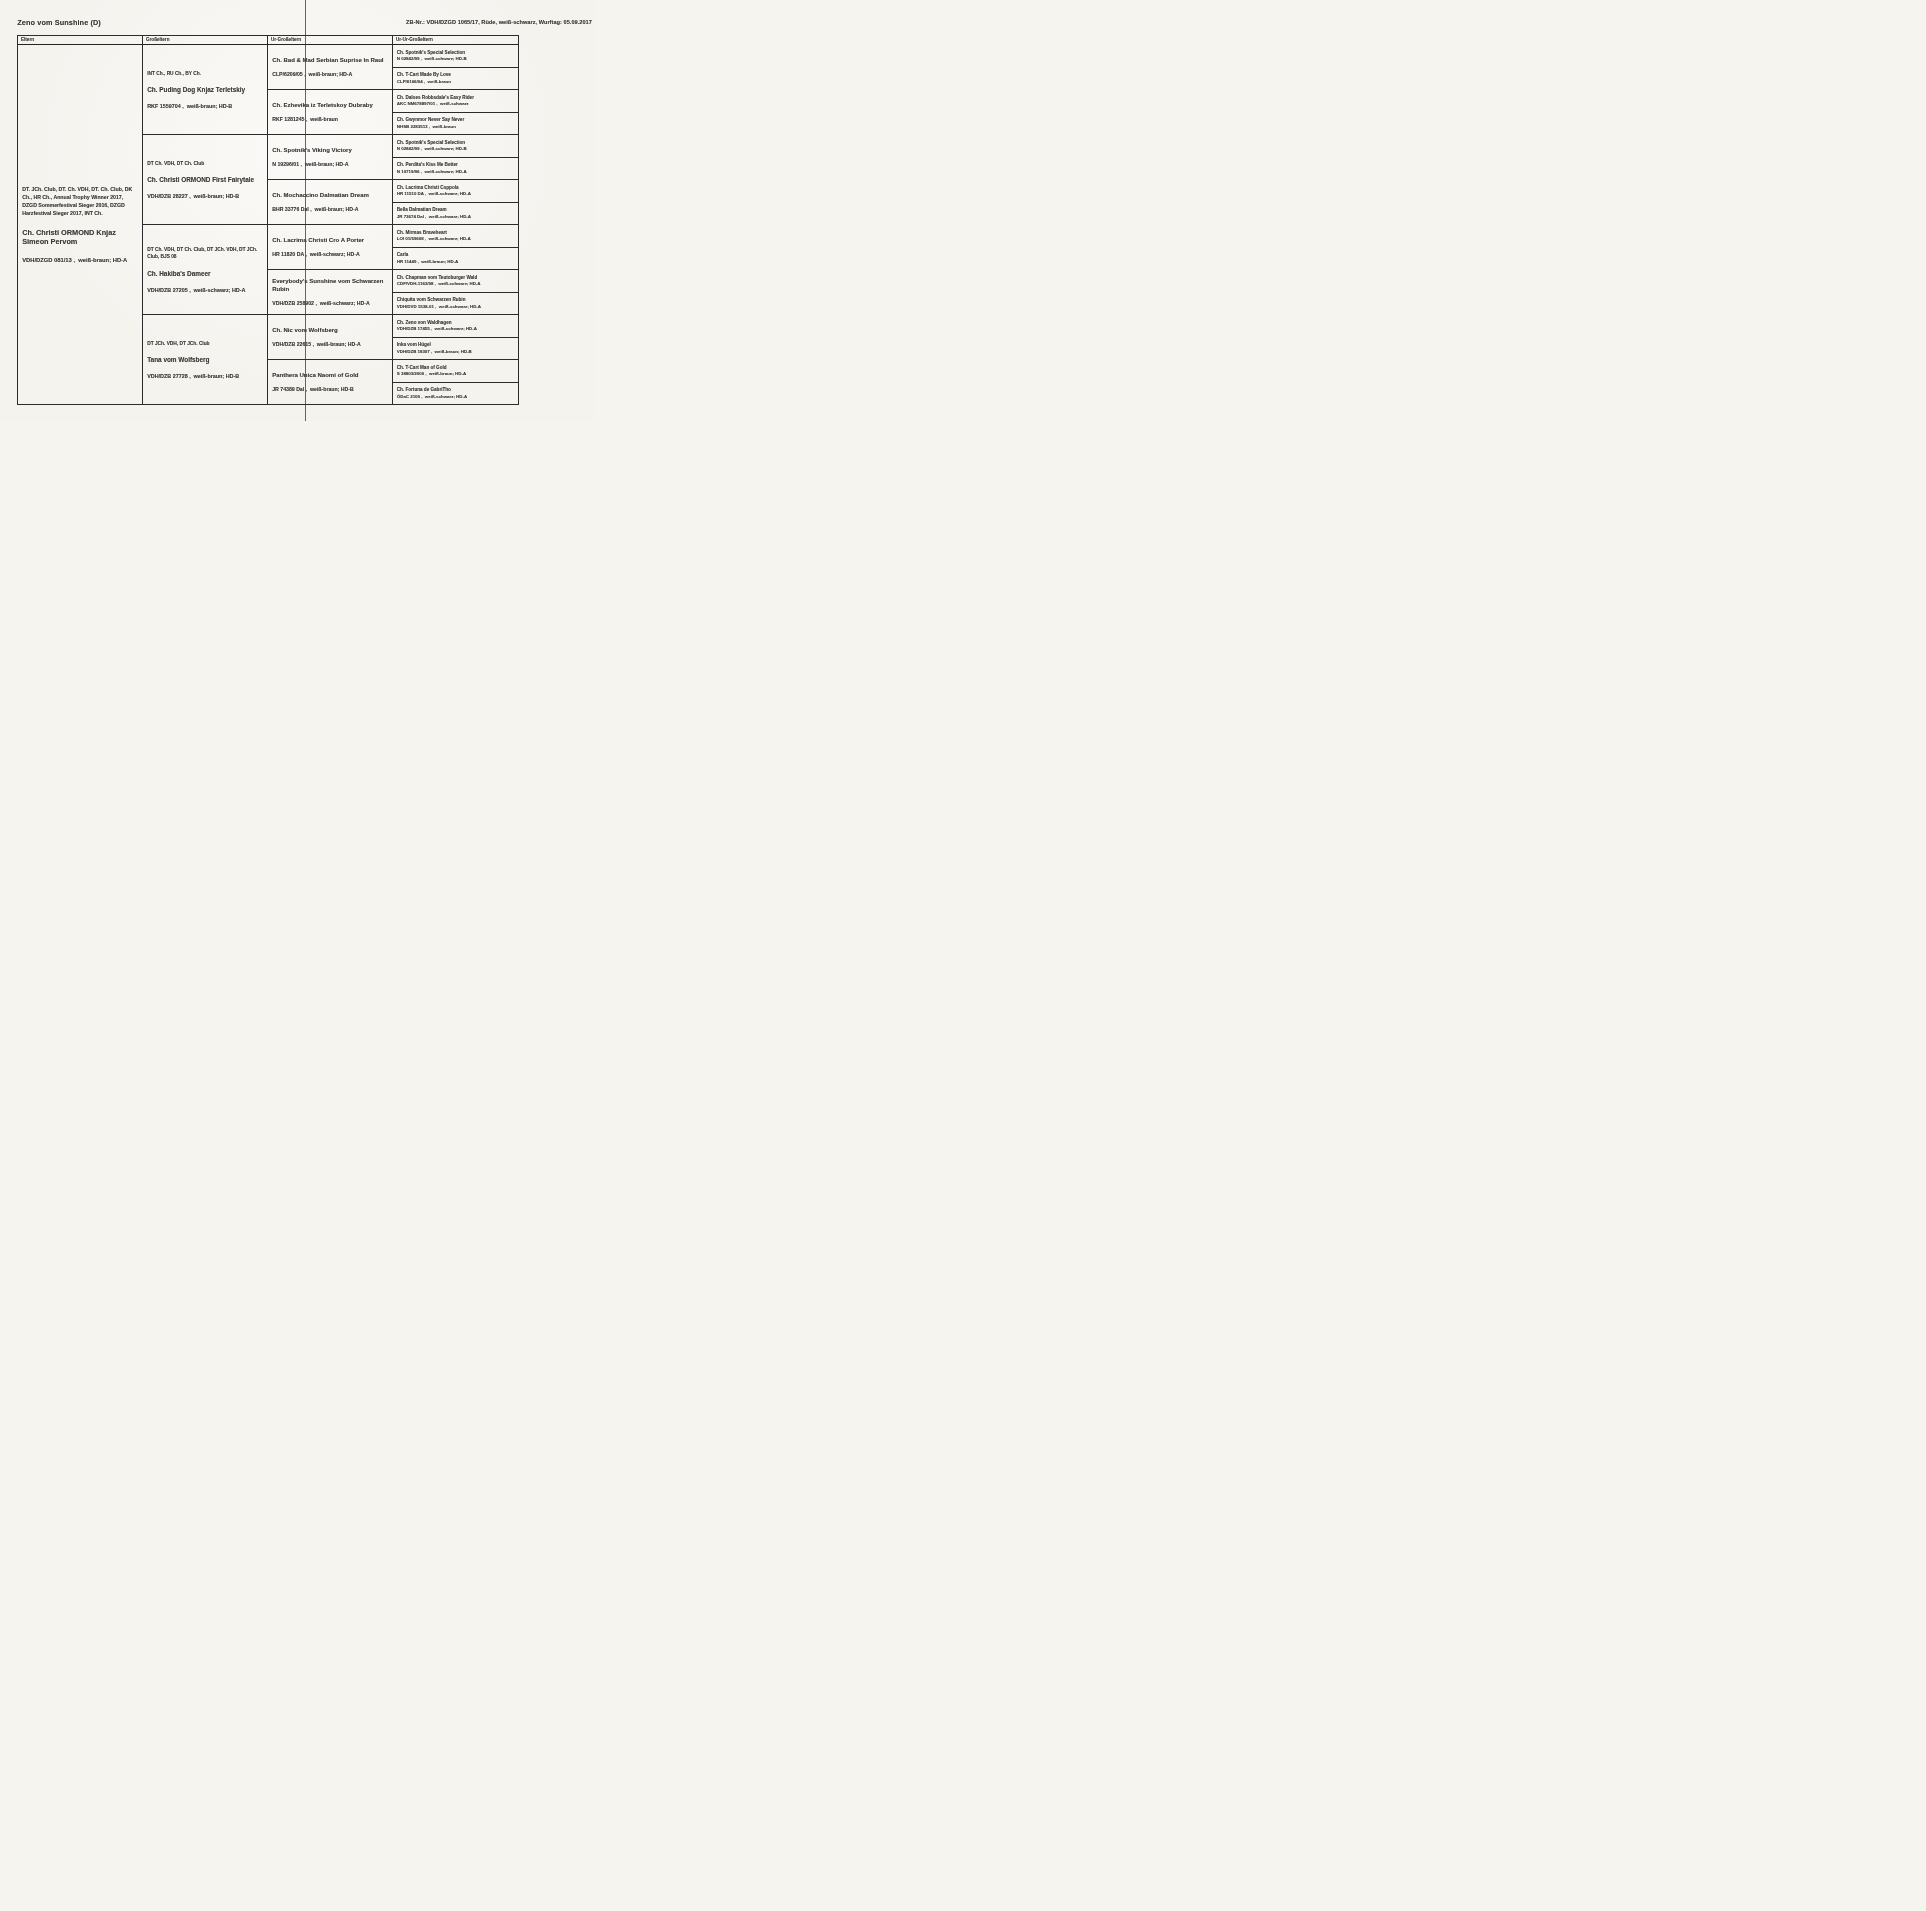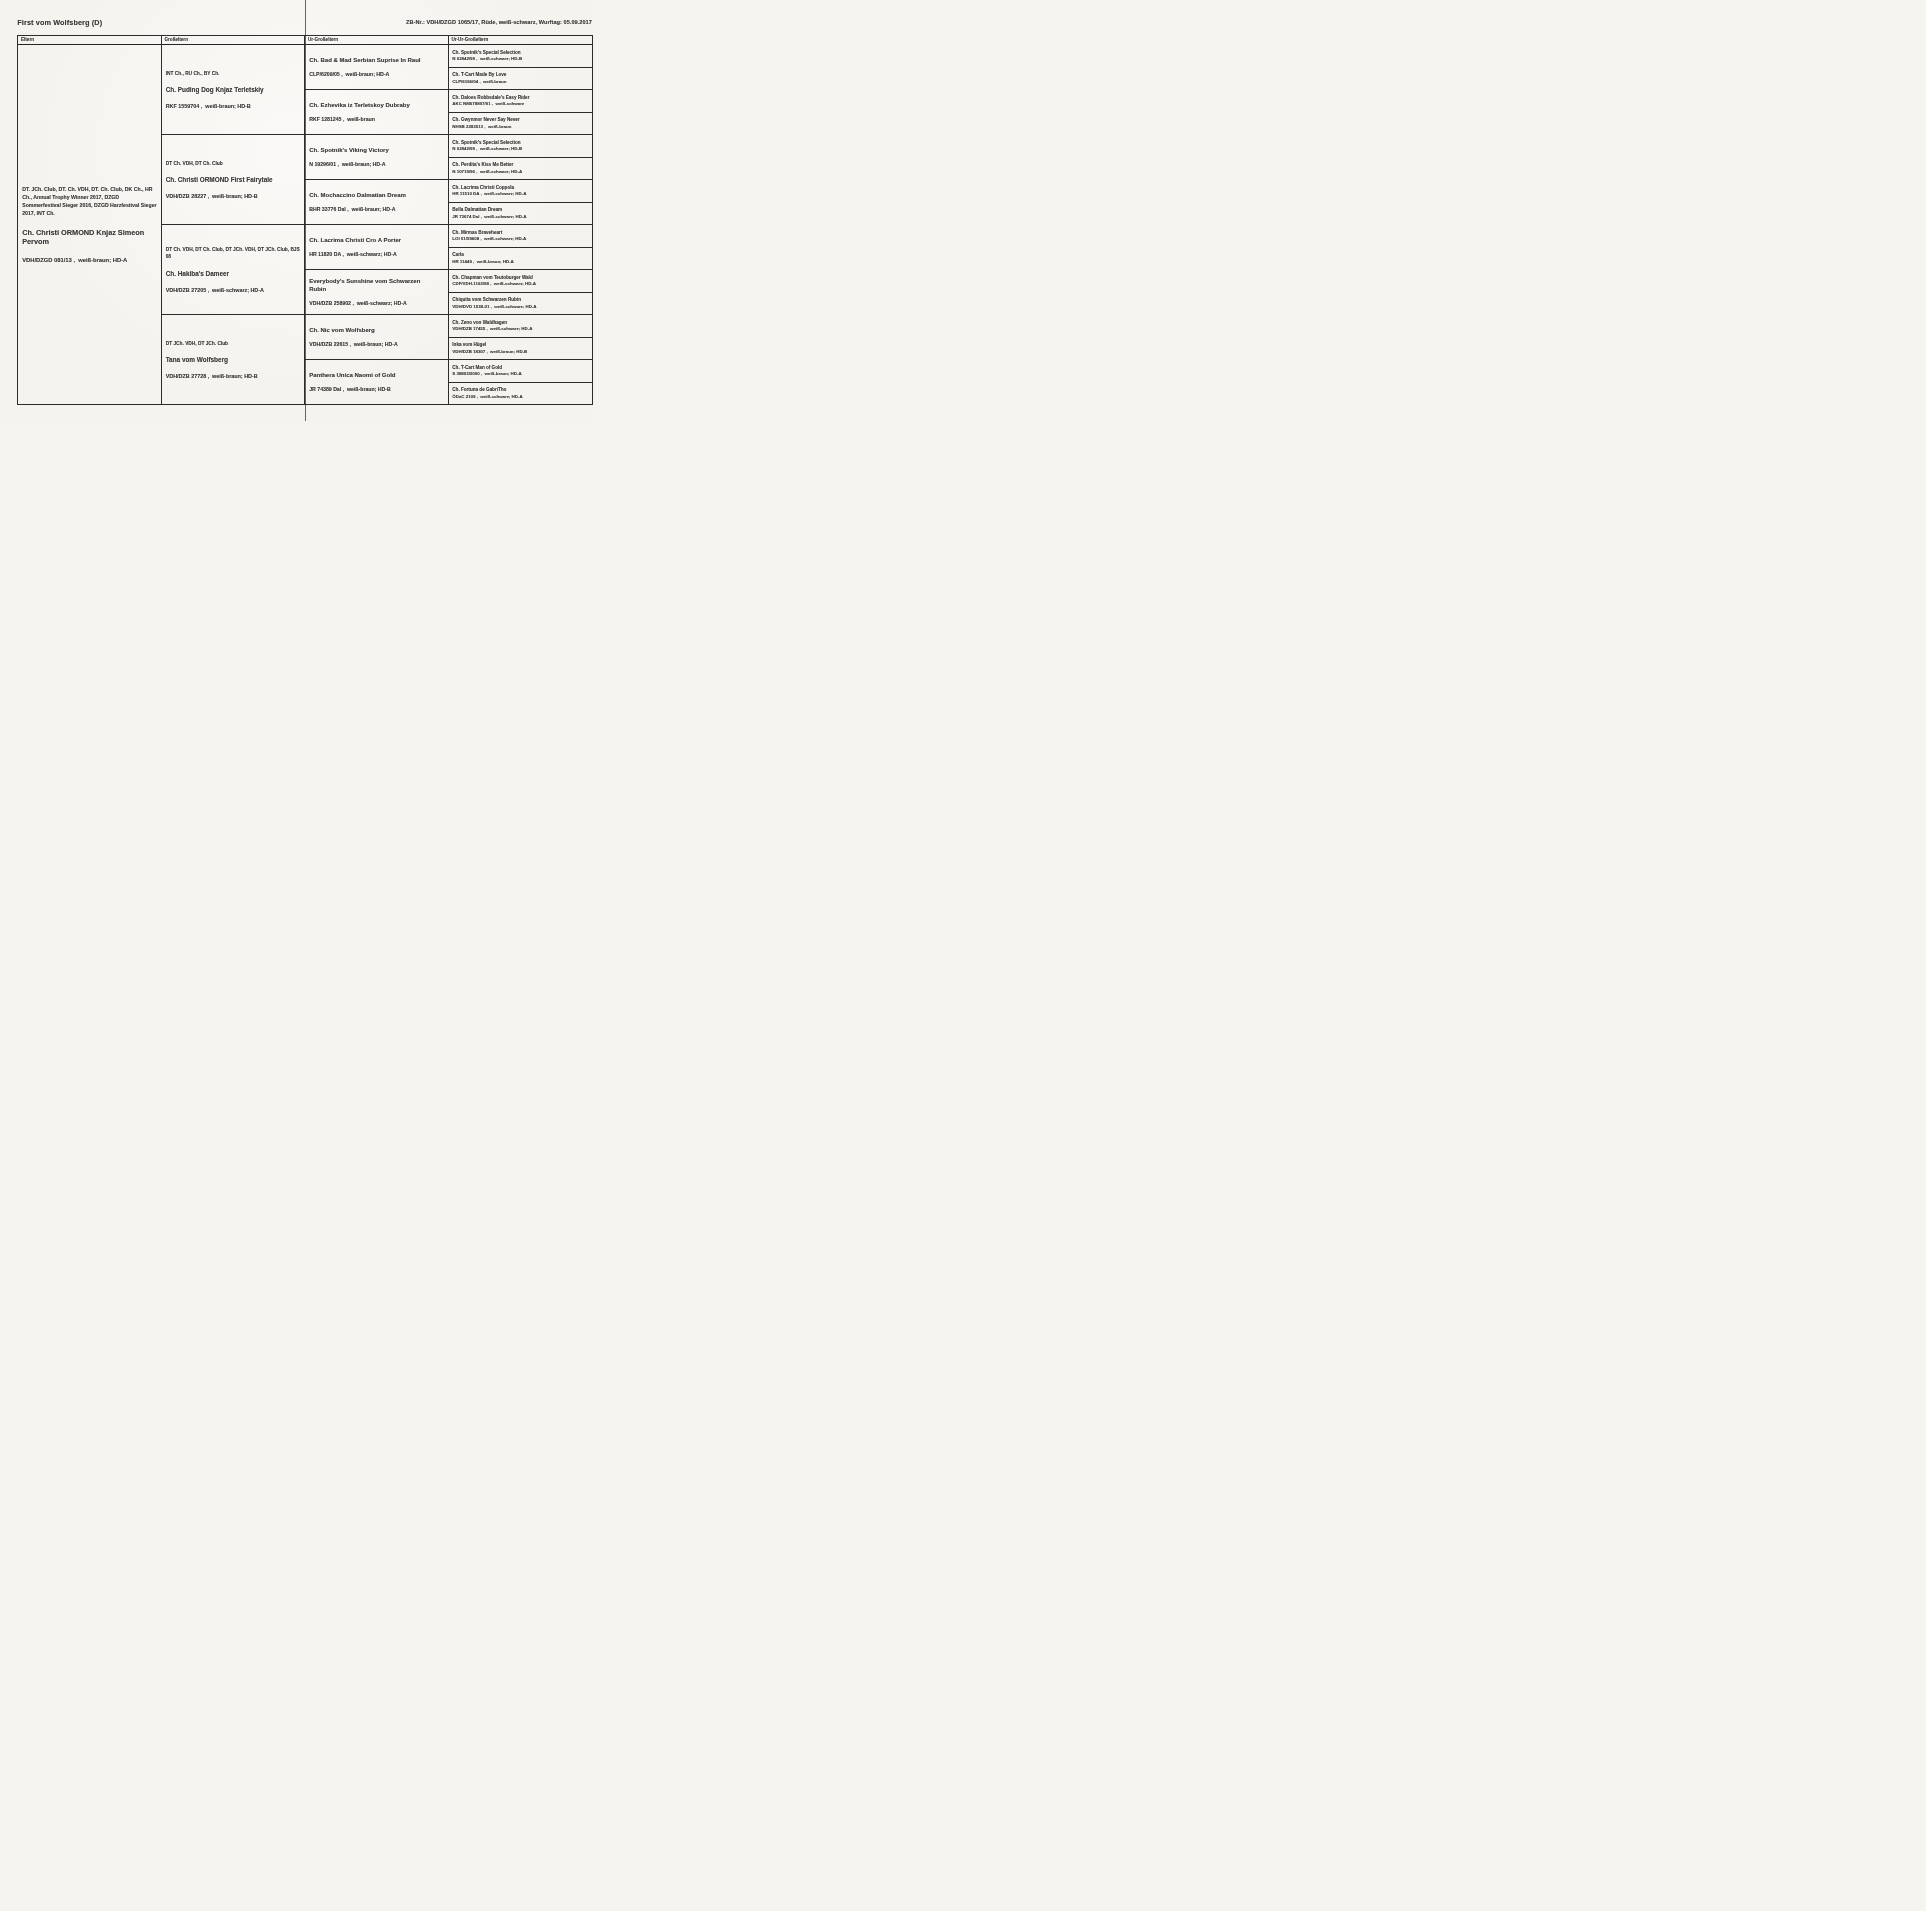--- a/index.html
+++ b/index.html
@@ -26,21 +26,21 @@
     position:absolute;right:3.1px;top:19px;
     font-size:5.6px;font-weight:bold;letter-spacing:0.04px;
   }
   
   .fold-line{
     position:absolute;left:305px;top:0;width:0.8px;height:421px;
     background:#4a4a4a;opacity:0.85;
   }
   
   #pedigree{
-    position:absolute;left:17.3px;top:35px;width:576px;height:370px;
+    position:absolute;left:17.3px;top:35px;width:502px;height:370px;
     border:1.2px solid #2c2c2c;
     display:flex;flex-direction:column;
     background:transparent;
     box-sizing:border-box;
   }
   .head-row{
     display:grid;grid-template-columns:repeat(4,1fr);
     border-bottom:1.2px solid #242424;
     flex:0 0 8px;
   }
@@ -86,21 +86,21 @@
   .col-ururgross .cell{padding:1.5px 2.3px 1.5px 3.5px;}
   .col-ururgross .cell > * + *{margin-top:0.8px;}
   .col-ururgross .name{font-size:4.6px;line-height:1.3;}
   .col-ururgross .reg{font-size:4.4px;line-height:1.25;}
 </style>
 </head>
 <body>
 
 <div id="page">
 
-  <div class="page-title ink">First vom Wolfsberg (D)</div>
+  <div class="page-title ink">Zeno vom Sunshine (D)</div>
   <div class="reg-line ink">ZB-Nr.: VDH/DZGD 1065/17, Rüde, weiß-schwarz, Wurftag: 05.09.2017</div>
 
   <div class="fold-line"></div>
 
   <div id="pedigree">
 
     <div class="head-row">
       <div class="head-cell ink">Eltern</div>
       <div class="head-cell ink">Großeltern</div>
       <div class="head-cell ink">Ur-Großeltern</div>

